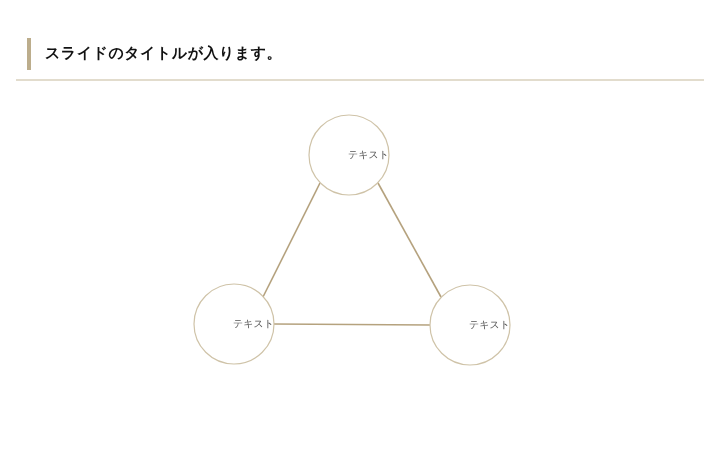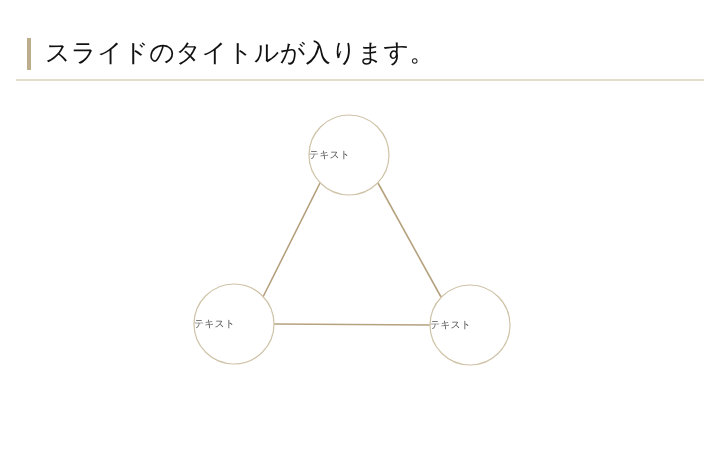--- a/index.html
+++ b/index.html
@@ -4,29 +4,29 @@
   <style>
     html, body { margin: 0; padding: 0; }
     body {
       width: 720px; height: 450px; background: #ffffff; position: relative; overflow: hidden;
       font-family: "DejaVu Sans", sans-serif;
     }
     .accent-bar {
       position: absolute; left: 27px; top: 38px; width: 4px; height: 32px; background: #bcad8c;
     }
     .title {
-      position: absolute; left: 45px; top: 37px; font-size: 25px; font-weight: normal; color: #111111;
+      position: absolute; left: 45px; top: 37px; font-size: 15px; font-weight: bold; color: #111111;
       letter-spacing: 0.5px; line-height: 32px; white-space: nowrap;
     }
     .divider {
       position: absolute; left: 16px; top: 79px; width: 688px; height: 2px; background: #e2dccd;
     }
     svg.diagram { position: absolute; left: 0; top: 0; }
     .node-label {
-      position: absolute; width: 80px; text-align: left; font-size: 10px; color: #555555;
+      position: absolute; width: 80px; text-align: right; font-size: 10px; color: #555555;
       line-height: 14px; white-space: nowrap;
     }
   </style>
 </head>
 <body>
 
 <div class="accent-bar"></div>
 <div class="title">スライドのタイトルが入ります。</div>
 <div class="divider"></div>
 

